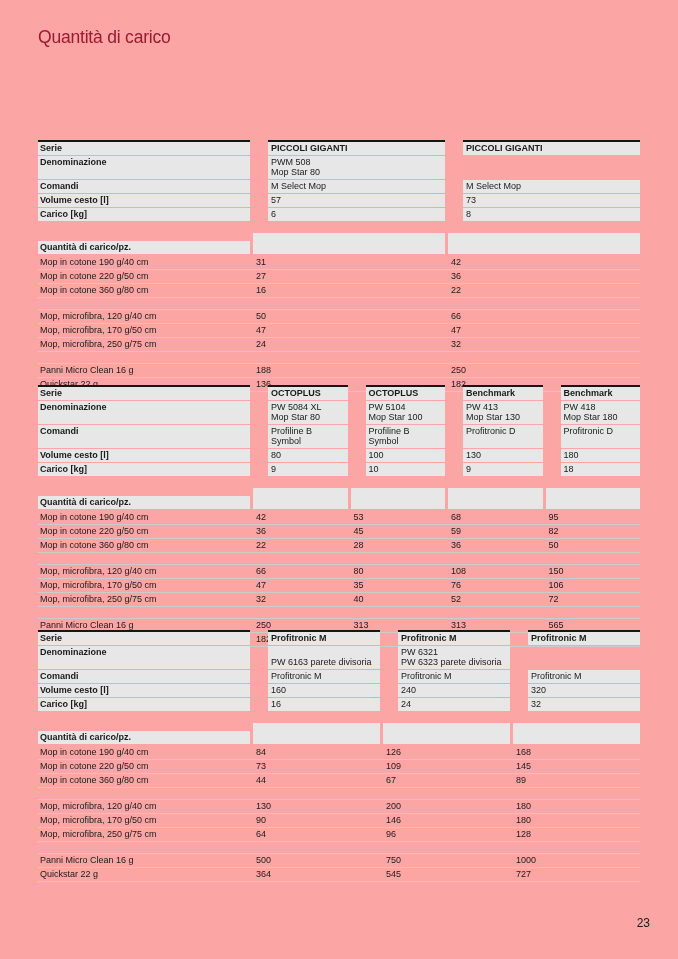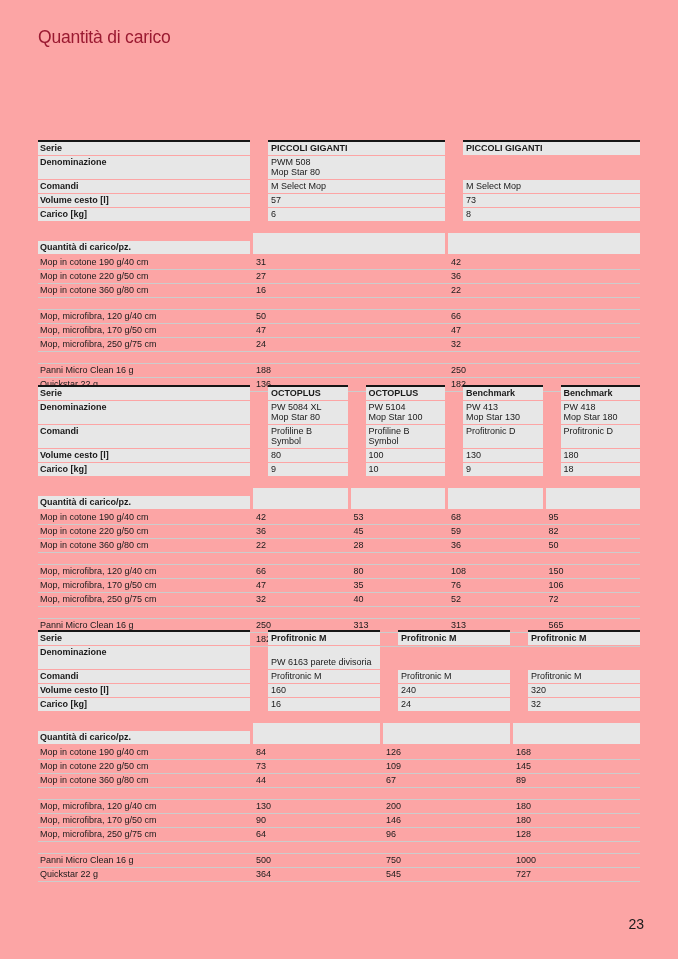--- a/index.html
+++ b/index.html
@@ -39,22 +39,22 @@
   .scell { background:#e7e7e7; padding:1px 3px 2px 3px; font-size:9px; line-height:10px; min-height:13px; }
   .slabel { font-weight:700; padding-left:2px;margin-top:8px; }
 
   
   .brow { border-bottom:1px solid #cccccc; padding:1px 0 2px 0; }
   .bcell { font-size:9px; line-height:10px; padding-left:3px; }
   .blabel { padding-left:2px; }
   .spacer { height:12px; border-bottom:1px solid #cccccc; }
 
   .page-number {
-    position:absolute; right:34px; top:916px;
-    font-size:14px; color:#1a1a1a;
+    position:absolute; right:28px; top:916px;
+    font-size:12px; color:#1a1a1a;
   }
 </style>
 </head>
 <body>
 
 <div class="page">
   <h1 class="title">Quantità di carico</h1>
   <div id="tables">
       <div class="tbl tbl-1">
         <div class="grid-row hrow hrow-top" style="grid-template-columns: 212px repeat(2, 1fr);">
@@ -308,20 +308,24 @@
           <div class="hcell bold">
             <div class="hline">Profitronic M</div>
           </div>
         </div>
         <div class="grid-row hrow" style="grid-template-columns: 212px repeat(3, 1fr);">
           <div class="hcell hlabel">Denominazione</div>
           <div class="hcell">
             <div class="hline">&nbsp;</div>
             <div class="hline">PW 6163 parete divisoria</div>
           </div>
+          <div class="hcell">
+            <div class="hline">PW 6321</div>
+            <div class="hline">PW 6323 parete divisoria</div>
+          </div>
         </div>
         <div class="grid-row hrow" style="grid-template-columns: 212px repeat(3, 1fr);">
           <div class="hcell hlabel">Comandi</div>
           <div class="hcell">
             <div class="hline">Profitronic M</div>
           </div>
           <div class="hcell">
             <div class="hline">Profitronic M</div>
           </div>
           <div class="hcell">

